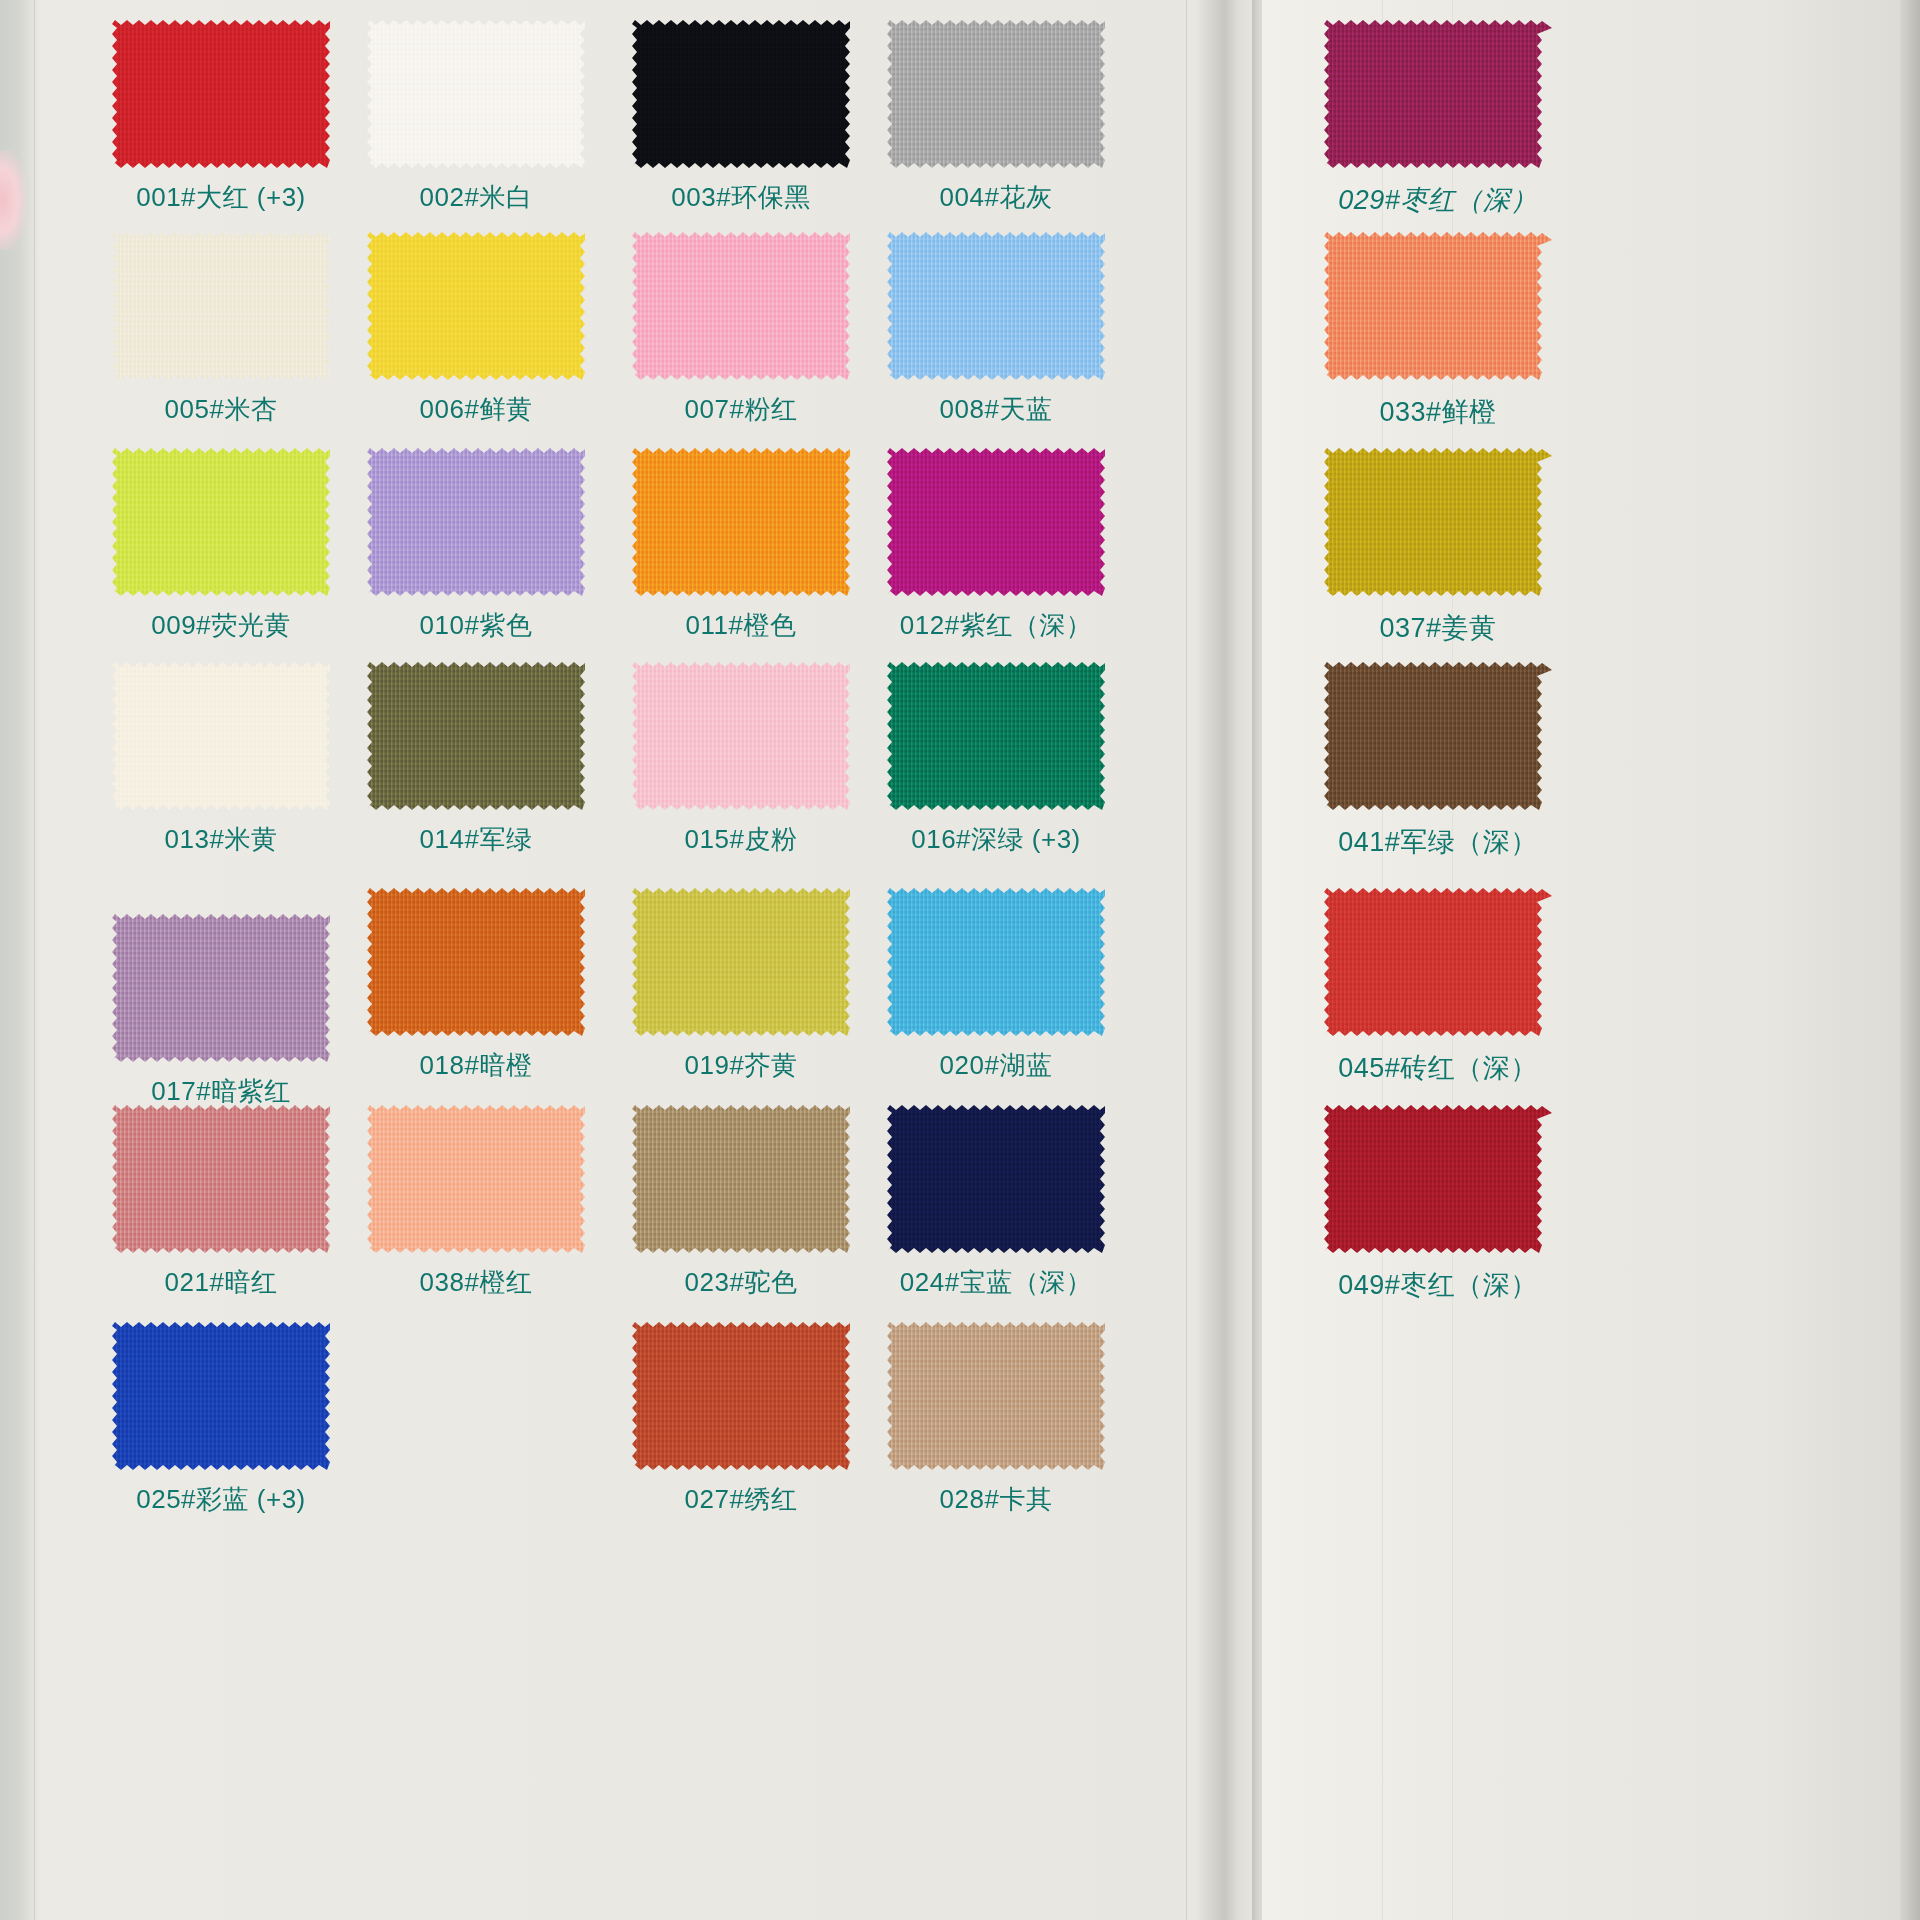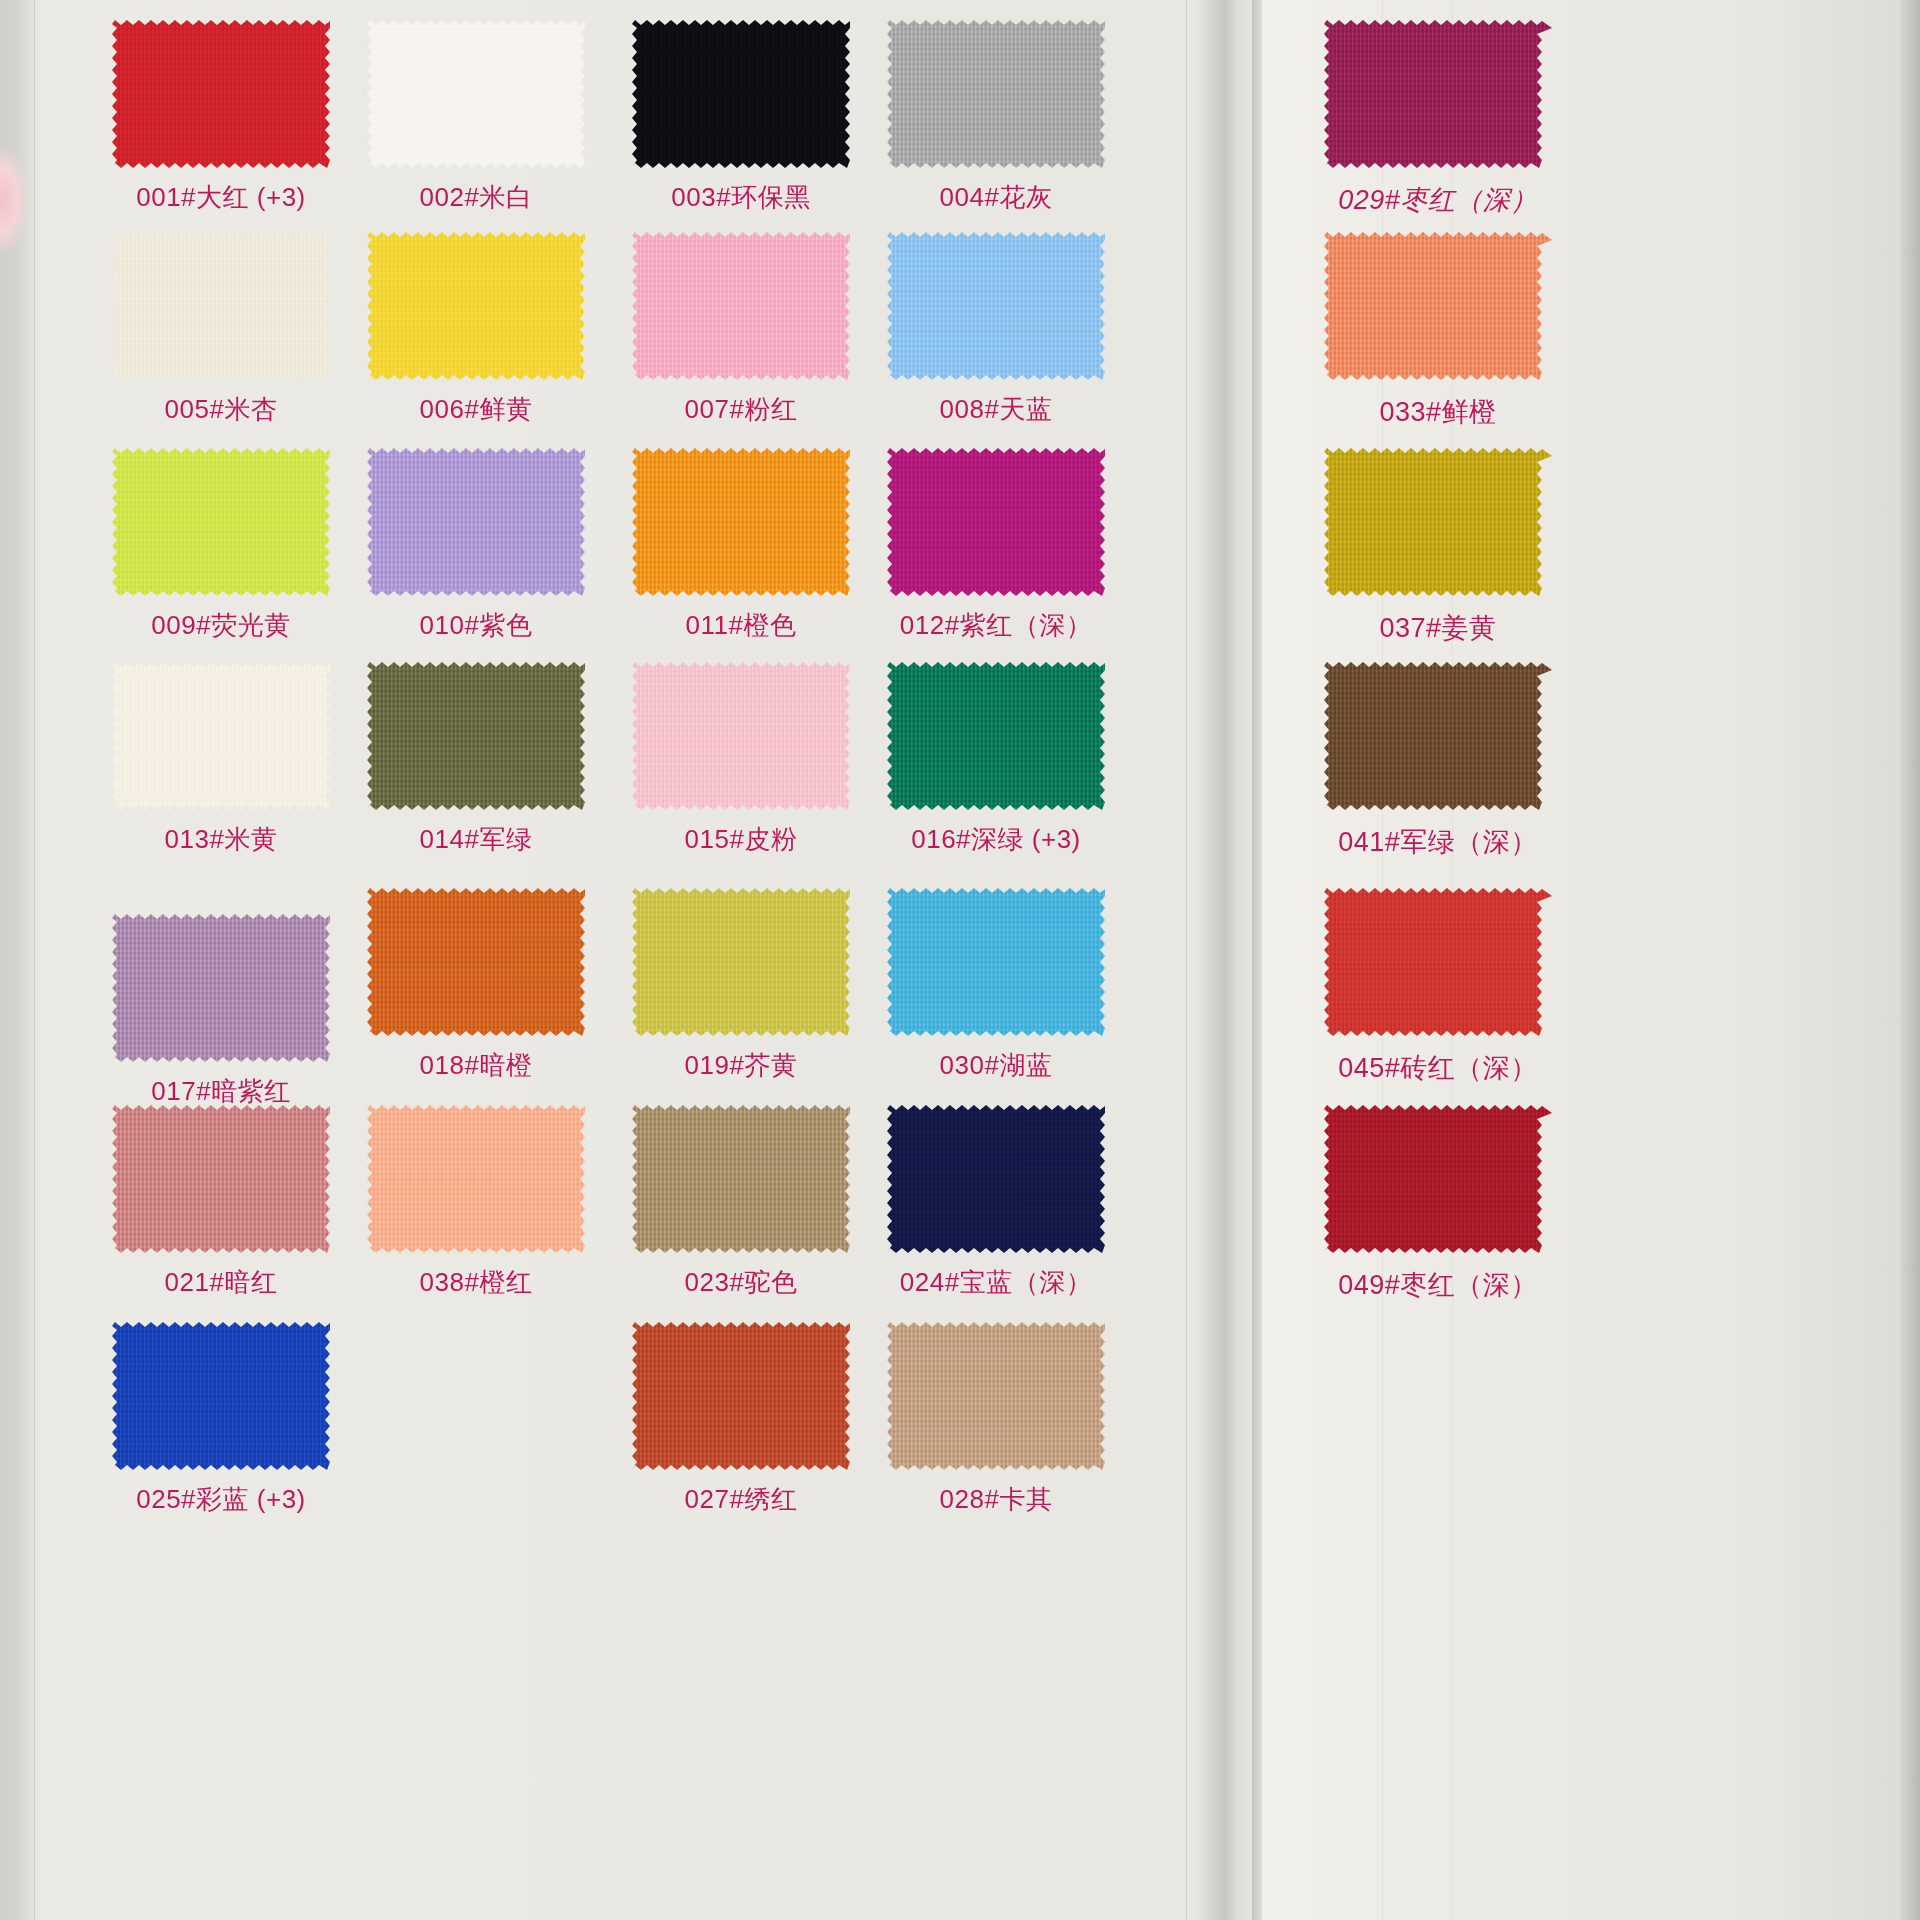--- a/index.html
+++ b/index.html
@@ -140,21 +140,21 @@
     height: 142px;
     background: rgba(120,122,118,0.28);
     filter: blur(7px);
     border-radius: 3px;
     z-index: -1;
   }
   .caption {
     margin-top: 10px;
     text-align: center;
     font-size: 26px;
-    color: #be185d;
+    color: #0f766e;
     letter-spacing: 0.5px;
     white-space: nowrap;
     font-family: "Liberation Sans", "DejaVu Sans", sans-serif;
   }
   .cell.right-col { width: 300px; }
   .cell.right-col .swatch-wrap { height: 152px; }
   .cell.right-col .swatch { width: 228px; height: 150px; }
   .cell.right-col .swatch-shadow { width: 222px; height: 144px; }
   .cell.right-col .caption { font-size: 27px; }
 </style>
@@ -304,21 +304,21 @@
         <div class="swatch-shadow"></div>
         <div class="swatch" style="background-color: rgb(204, 195, 73);"></div>
       </div>
       <div class="caption">019#芥黄</div>
     </div>
     <div class="cell" style="left: 880px; top: 888px;">
       <div class="swatch-wrap">
         <div class="swatch-shadow"></div>
         <div class="swatch" style="background-color: rgb(72, 180, 221);"></div>
       </div>
-      <div class="caption">030#湖蓝</div>
+      <div class="caption">020#湖蓝</div>
     </div>
     <div class="cell" style="left: 105px; top: 1105px;">
       <div class="swatch-wrap">
         <div class="swatch-shadow"></div>
         <div class="swatch" style="background-color: rgb(208, 131, 132);"></div>
       </div>
       <div class="caption">021#暗红</div>
     </div>
     <div class="cell" style="left: 360px; top: 1105px;">
       <div class="swatch-wrap">

